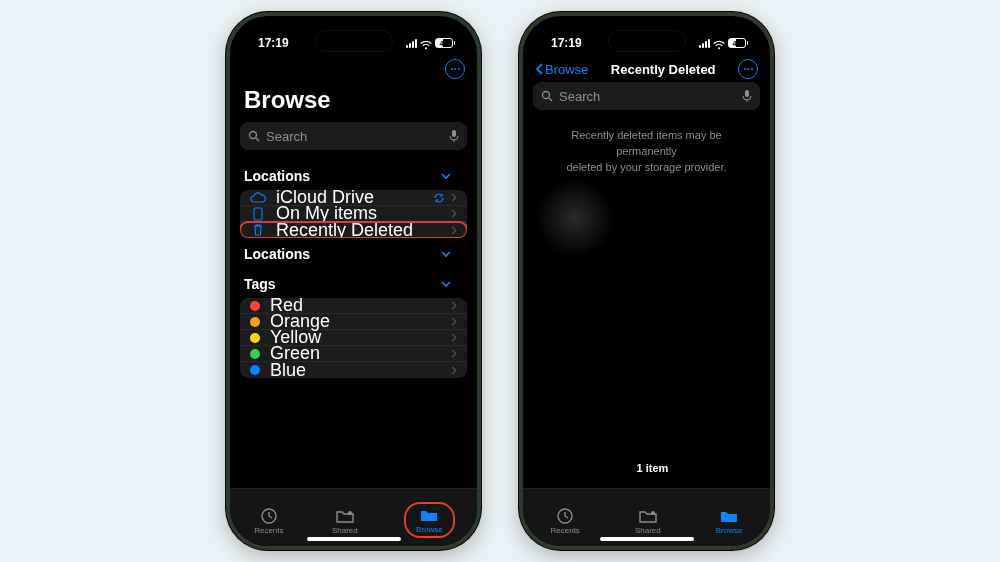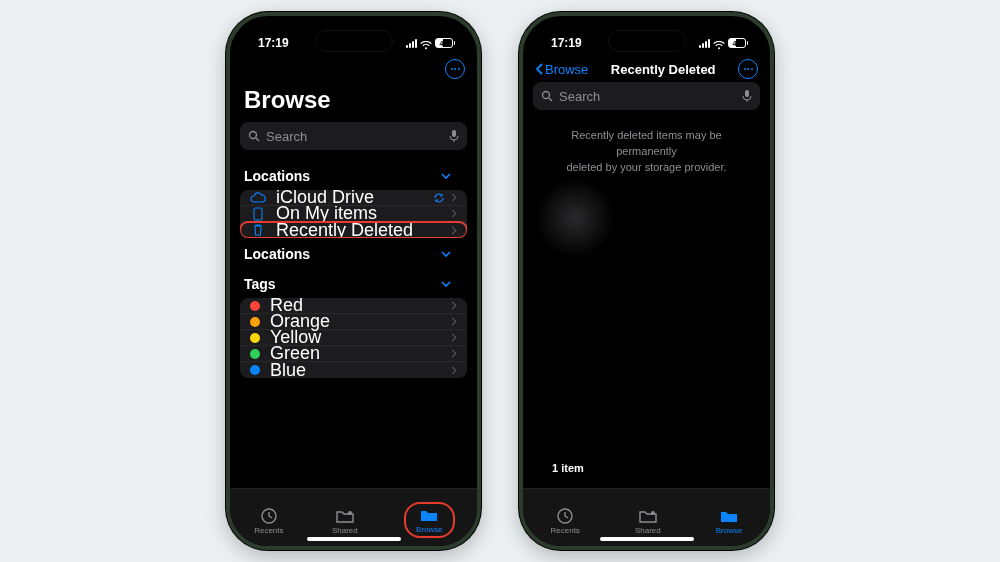--- a/index.html
+++ b/index.html
@@ -74,22 +74,22 @@
   .row .txt{flex:1;}
   .row .trail{color:#555;display:flex;align-items:center;gap:6px;}
   .row .dot{width:10px;height:10px;border-radius:50%;}
   .row.highlighted{outline:2px solid #e63c2f;outline-offset:-1px;border-radius:8px;}
   .tag-row .lead{width:10px;}
   .empty-msg{
     text-align:center;color:#8e8e93;font-size:11px;line-height:1.45;
     padding:8px 35px;
   }
   .item-count{
-    position:absolute;bottom:72px;left:12px;right:0;
-    font-size:11px;font-weight:600;color:#fff;margin-left:17px;
+    position:absolute;bottom:72px;left:12px;right:0;text-align:center;
+    font-size:11px;font-weight:600;color:#fff;
   }
   .tab-bar{
     position:absolute;bottom:0;left:0;right:0;height:58px;
     background:#151515;border-top:0.5px solid #222;
     display:flex;justify-content:space-around;align-items:center;
     padding-top:6px;
   }
   .tab{display:flex;flex-direction:column;align-items:center;gap:1px;color:#8e8e93;font-size:8px;}
   .tab.active{color:#0a84ff;}
   .tab svg{width:20px;height:18px;}

